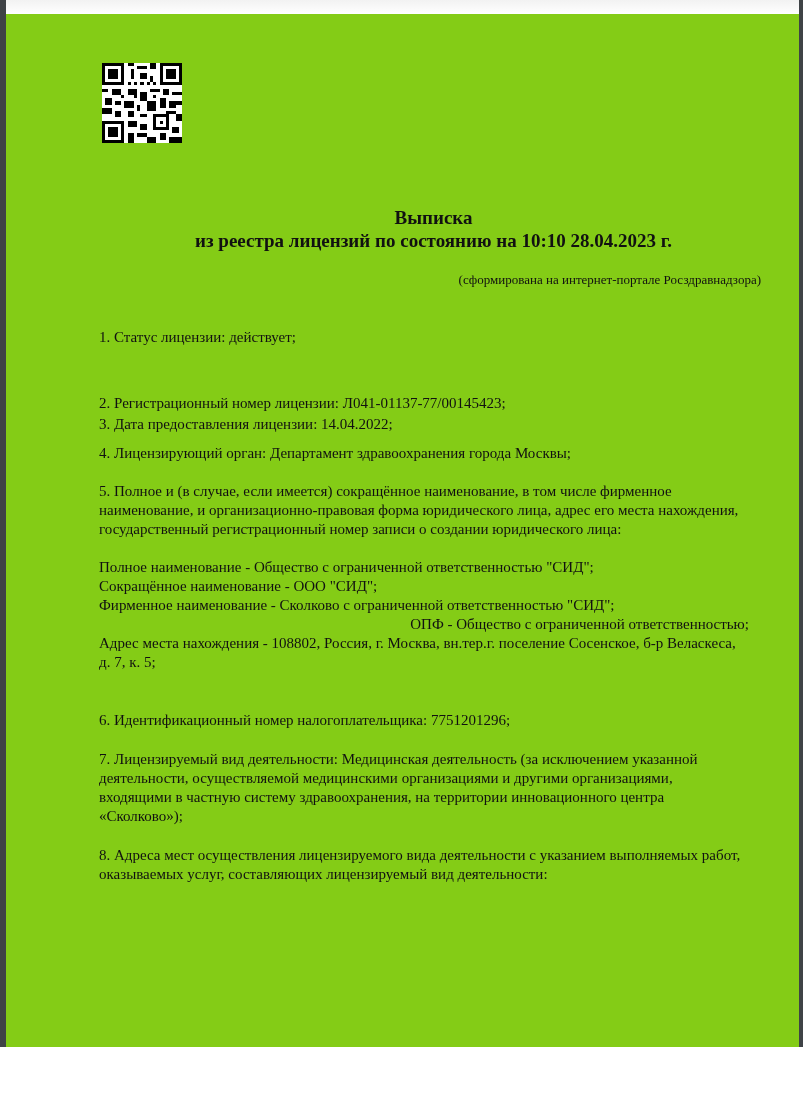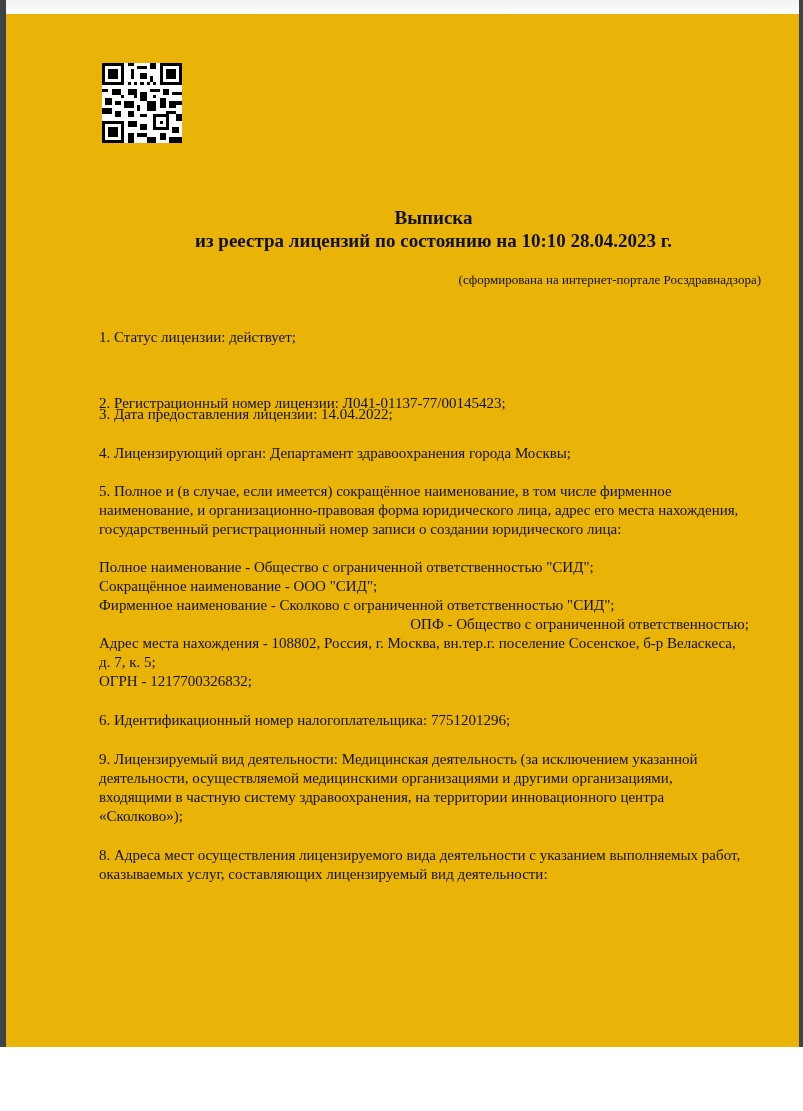--- a/index.html
+++ b/index.html
@@ -1,18 +1,18 @@
 <!DOCTYPE html>
 <html><head>
   <meta charset="utf-8">
   <style>
     html, body { margin: 0; padding: 0; background: #ffffff; }
     body { width: 803px; height: 1111px; position: relative; overflow: hidden; font-family: "Liberation Serif", serif; color: #111; }
     .viewer-bg { position: absolute; left: 0; top: 0; width: 803px; height: 1047px; background: #3f4346; }
-    .page { position: absolute; left: 6px; top: 0; width: 793px; height: 1047px; background: #eab308; }
+    .page { position: absolute; left: 6px; top: 0; width: 793px; height: 1047px; background: #84cc16; }
     .page-top-shade { position: absolute; left: 0; top: 0; width: 100%; height: 14px; background: linear-gradient(#f2f2f2, #ffffff); }
     .qr { position: absolute; left: 96px; top: 63px; width: 80px; height: 80px; }
     .title { position: absolute; left: 0; width: 100%; text-align: center; font-weight: bold; font-size: 19px; }
     .title1 { top: 207px; left: 37px; width: 793px; }
     .title2 { top: 230px; left: 37px; width: 793px; }
     .subtitle { position: absolute; top: 272px; right: 38px; font-size: 13px; }
     .para { position: absolute; left: 93px; width: 650px; font-size: 15px; line-height: 19px; }
   </style>
 </head>
 <body>
@@ -81,27 +81,26 @@
         <rect x="23" y="12" width="2" height="1"></rect>
     </g>
   </svg>
 
   <div class="title title1" style="left:31px;">Выписка</div>
   <div class="title title2" style="left:31px;">из реестра лицензий по состоянию на 10:10 28.04.2023 г.</div>
   <div class="subtitle">(сформирована на интернет-портале Росздравнадзора)</div>
 
   <div class="para" style="top:328px;">1. Статус лицензии: действует;</div>
   <div class="para" style="top:367px;margin-top:27px;">2. Регистрационный номер лицензии: Л041-01137-77/00145423;</div>
-  <div class="para" style="top:405px;">3. Дата предоставления лицензии: 14.04.2022;</div>
+  <div class="para" style="top:415px;">3. Дата предоставления лицензии: 14.04.2022;</div>
   <div class="para" style="top:444px;">4. Лицензирующий орган: Департамент здравоохранения города Москвы;</div>
   <div class="para" style="top:482px;">5. Полное и (в случае, если имеется) сокращённое наименование, в том числе фирменное наименование, и организационно-правовая форма юридического лица, адрес его места нахождения, государственный регистрационный номер записи о создании юридического лица:</div>
 
   <div class="para" style="top:558px;">Полное наименование - Общество с ограниченной ответственностью "СИД";</div>
   <div class="para" style="top:577px;">Сокращённое наименование - ООО "СИД";</div>
   <div class="para" style="top:596px;">Фирменное наименование - Сколково с ограниченной ответственностью "СИД";</div>
   <div class="para" style="top:615px;text-align:right;">ОПФ - Общество с ограниченной ответственностью;</div>
   <div class="para" style="top:634px;">Адрес места нахождения - 108802, Россия, г. Москва, вн.тер.г. поселение Сосенское, б-р Веласкеса, д. 7, к. 5;</div>
-  <div class="para" style="top:672px;">ОГРН - 1217700326832;</div>
 
   <div class="para" style="top:711px;">6. Идентификационный номер налогоплательщика: 7751201296;</div>
-  <div class="para" style="top:750px;">9. Лицензируемый вид деятельности: Медицинская деятельность (за исключением указанной деятельности, осуществляемой медицинскими организациями и другими организациями, входящими в частную систему здравоохранения, на территории инновационного центра «Сколково»);</div>
+  <div class="para" style="top:750px;">7. Лицензируемый вид деятельности: Медицинская деятельность (за исключением указанной деятельности, осуществляемой медицинскими организациями и другими организациями, входящими в частную систему здравоохранения, на территории инновационного центра «Сколково»);</div>
   <div class="para" style="top:846px;">8. Адреса мест осуществления лицензируемого вида деятельности с указанием выполняемых работ, оказываемых услуг, составляющих лицензируемый вид деятельности:</div>
 </div>
 
 </body></html>

